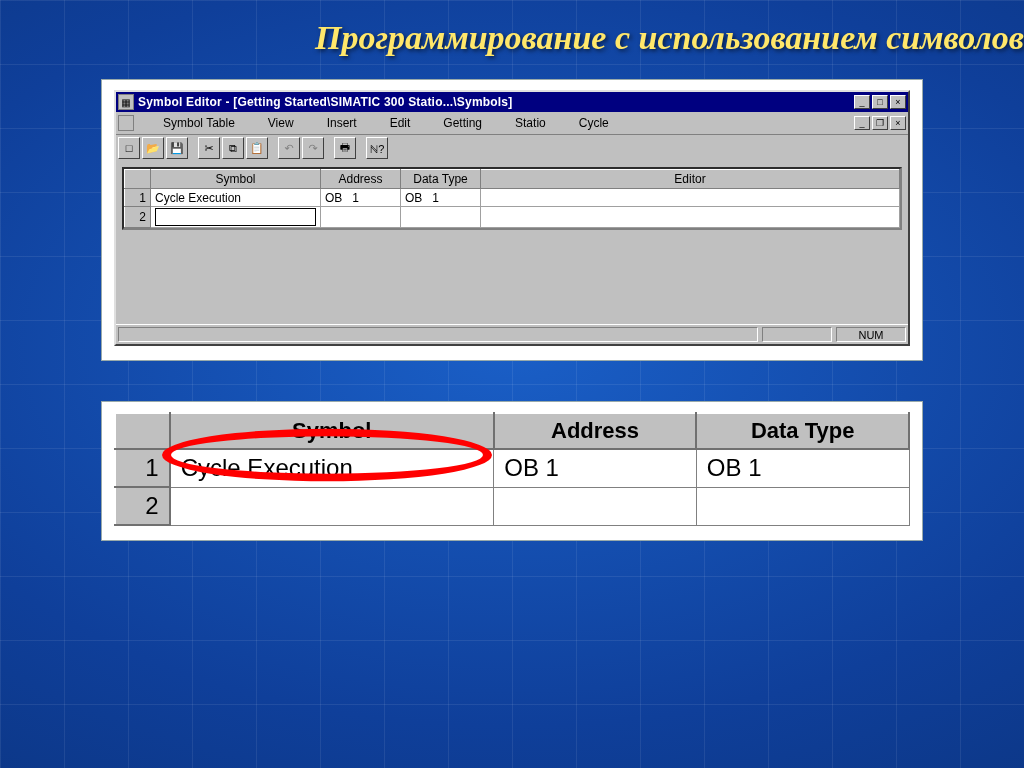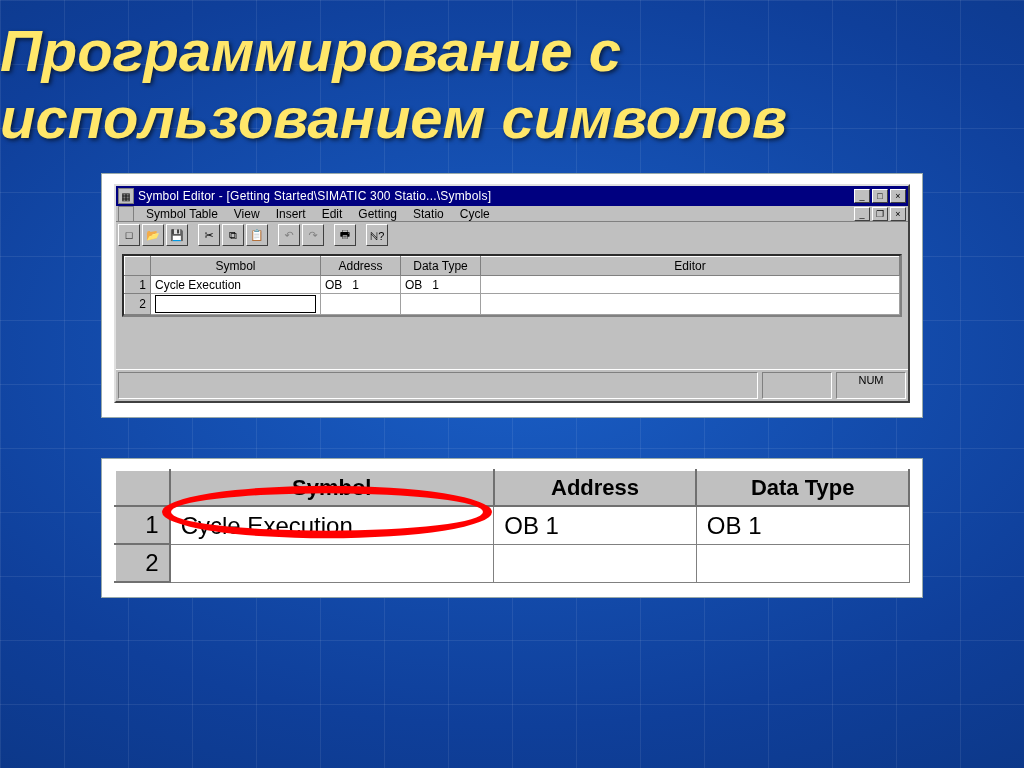--- a/index.html
+++ b/index.html
@@ -5,29 +5,29 @@
   * { box-sizing: border-box; margin: 0; padding: 0; }
   html, body { width: 1024px; height: 768px; overflow: hidden; }
   body {
     font-family: Arial, "Helvetica Neue", sans-serif;
     background:
       linear-gradient(rgba(255,255,255,0.08) 1px, transparent 1px) 0 0 / 64px 64px,
       linear-gradient(90deg, rgba(255,255,255,0.08) 1px, transparent 1px) 0 0 / 64px 64px,
       radial-gradient(ellipse 140% 110% at 50% 45%, #1a5fc7 0%, #0f3f9a 45%, #072863 100%);
   }
   .slide-title {
-    text-align: left;
+    text-align: right;
     color: #ffe76a;
     font-weight: bold;
-    font-size: 58px;
+    font-size: 34px;
     line-height: 1.15;
     padding-top: 18px;
     text-shadow: 2px 2px 4px rgba(0,0,0,0.6);
     font-style: italic;
-    font-family: Liberation Sans, sans-serif;
+    font-family: Liberation Serif, serif;
   }
   .panel {
     background: #fff;
     margin: 22px auto 0 auto;
     width: 822px;
     padding: 10px 12px 14px 12px;
     border: 1px solid #9aa;
   }
   .panel + .panel { margin-top: 40px; }
 
@@ -38,27 +38,27 @@
     border-top-color:#dfdfdf; border-left-color:#dfdfdf;
     border-right-color:#404040; border-bottom-color:#404040;
   }
   .titlebar {
     display:flex; align-items:center;
     background: linear-gradient(#000080,#000080);
     color:#fff; font-size:12px; height:20px;
     padding:0 2px;
   }
   .titlebar .sys { width:16px; height:16px; background:#c0c0c0; border:1px solid #808080; margin-right:4px; display:flex; align-items:center; justify-content:center; font-size:10px; color:#000;}
-  .titlebar .ttl { flex:1; white-space:nowrap; overflow:hidden; text-overflow:ellipsis; font-weight:normal; letter-spacing:.2px;}
+  .titlebar .ttl { flex:1; white-space:nowrap; overflow:hidden; text-overflow:ellipsis; font-weight:bold; letter-spacing:.2px;}
   .wbtn { width:16px; height:14px; background:#c0c0c0; margin-left:2px;
     border:1px solid; border-top-color:#fff; border-left-color:#fff; border-right-color:#404040; border-bottom-color:#404040;
     font-size:9px; line-height:12px; text-align:center; color:#000;}
   .menubar {
-    display:flex; align-items:center; background:#c0c0c0; height:16px;
-    font-size:12px; color:#000; padding:0 2px; border-bottom:1px solid #808080;
+    display:flex; align-items:center; background:#c0c0c0; height:23px;
+    font-size:12px; color:#000; padding:0 2px; border-bottom:1px solid #808080;gap:17px;
   }
   .menubar .sys { width:16px; height:16px; background:#c0c0c0; border:1px solid #808080; margin-right:4px;}
   .menubar span.mi { padding:2px 8px; }
   .mdi-controls { margin-left:auto; display:flex; }
   .toolbar { display:flex; align-items:center; background:#c0c0c0; height:26px; padding:2px; gap:2px;}
   .tb { width:22px; height:22px; background:#c0c0c0;
     border:1px solid; border-top-color:#fff; border-left-color:#fff; border-right-color:#404040; border-bottom-color:#404040;
     display:flex; align-items:center; justify-content:center; font-size:11px; color:#000;}
   .tb.disabled { color:#808080; }
   .tsep { width:6px; }
@@ -69,21 +69,21 @@
   table.grid { width:100%; border-collapse:collapse; font-size:12px; font-family: "MS Sans Serif", Arial, sans-serif;}
   table.grid th { background:#c0c0c0; font-weight:normal; text-align:center;
     border:1px solid; border-top-color:#fff; border-left-color:#fff; border-right-color:#808080; border-bottom-color:#808080;
     padding:2px 4px; height:18px;}
   table.grid td { background:#fff; border:1px solid #a0a0a0; padding:1px 4px; height:18px;}
   table.grid td.rowhdr { background:#c0c0c0; text-align:right; width:26px;
     border:1px solid; border-top-color:#fff; border-left-color:#fff; border-right-color:#808080; border-bottom-color:#808080;}
   table.grid th.corner { background:#c0c0c0; width:26px;}
   td.editing { padding:0;}
   td.editing .inp { width:100%; height:100%; border:1px solid #000; background:#fff; padding:1px 3px; font:inherit;}
-  .statusbar { display:flex; height:32px; background:#c0c0c0; border-top:1px solid #fff;}
+  .statusbar { display:flex; height:20px; background:#c0c0c0; border-top:1px solid #fff;margin-top:42px;}
   .statusbar .spacer { flex:1; border:1px solid; border-top-color:#808080; border-left-color:#808080; border-right-color:#fff; border-bottom-color:#fff; margin:2px;}
   .statusbar .cell { width:70px; border:1px solid; border-top-color:#808080; border-left-color:#808080; border-right-color:#fff; border-bottom-color:#fff; margin:2px; font-size:11px; text-align:center; line-height:14px;}
 
   
   .zoom-wrap { position:relative; }
   table.zoom { width:100%; border-collapse:collapse; font-family: Arial, sans-serif; }
   table.zoom th { background:#c0c0c0; font-weight:bold; font-size:22px; text-align:center;
     border:2px solid; border-top-color:#fff; border-left-color:#fff; border-right-color:#707070; border-bottom-color:#707070;
     padding:4px 8px; height:34px;}
   table.zoom th.corner { width:54px;}

